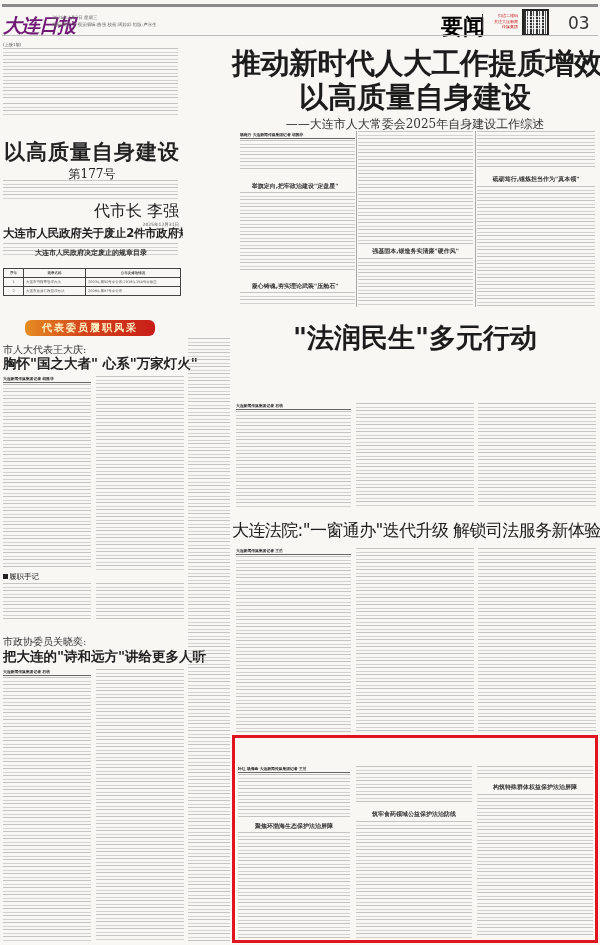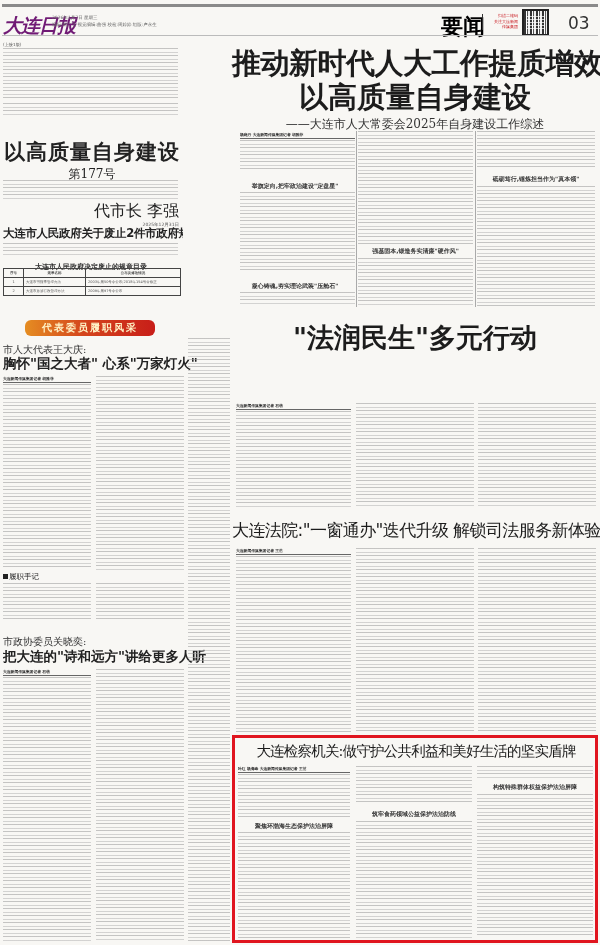--- a/index.html
+++ b/index.html
@@ -78,21 +78,21 @@
     <div class="gov-num">第177号</div>
   </div>
   <div class="block textblock lines" style="left:3px;top:180px;width:175px;height:20px;"></div>
   <div class="block" style="left:3px;top:201px;width:176px;">
     <div class="sig">代市长  李强</div>
     <div class="sig-date">2025年12月31日</div>
   </div>
 
   <div class="block decide-title" style="left:3px;top:226px;width:180px;overflow:hidden;">大连市人民政府关于废止2件市政府规章的决定</div>
   <div class="block textblock lines" style="left:3px;top:243px;width:175px;height:12px;"></div>
-  <div class="block tbl-title" style="left:3px;top:262px;width:176px;">大连市人民政府决定废止的规章目录</div>
+  <div class="block tbl-title" style="left:3px;top:248px;width:176px;">大连市人民政府决定废止的规章目录</div>
   <div class="block" style="left:3px;top:268px;">
     <table class="regs">
       <tbody>
           <tr>
         <td style="width:20px">序号</td>
         <td style="width:62px">规章名称</td>
         <td>公布及修改情况</td>
       </tr>
       <tr>
         <td style="text-align:center">1</td>
@@ -154,21 +154,20 @@
   <div class="block textblock lines" style="left:356px;top:403px;width:118px;height:104px;"></div>
   <div class="block textblock lines" style="left:478px;top:403px;width:118px;height:104px;"></div>
 
   <div class="block main-title" style="left:232px;top:519px;width:366px;font-size:17px;letter-spacing:-.6px;font-weight:normal;color:#1c1c1c;">大连法院:"一窗通办"迭代升级 解锁司法服务新体验</div>
   <div class="block byline" style="left:236px;top:548px;width:115px;">大连新闻传媒集团记者 王茁</div>
   <div class="block textblock lines" style="left:236px;top:556px;width:115px;height:176px;"></div>
   <div class="block textblock lines" style="left:356px;top:548px;width:118px;height:184px;"></div>
   <div class="block textblock lines" style="left:478px;top:548px;width:118px;height:184px;"></div>
 
   <div class="highlight-box"></div>
-  <div class="block main-title" style="left:236px;top:742px;width:360px;font-size:14.5px;letter-spacing:-.8px;font-weight:normal;color:#1c1c1c;">大连检察机关:做守护公共利益和美好生活的坚实盾牌</div>
   <div class="block byline" style="left:238px;top:766px;width:112px;">叶红  杨海峰  大连新闻传媒集团记者 王茁</div>
   <div class="block textblock lines" style="left:238px;top:774px;width:112px;height:44px;"></div>
   <div class="block subhead" style="left:236px;top:822px;width:116px;">聚焦环渤海生态保护法治屏障</div>
   <div class="block textblock lines" style="left:238px;top:832px;width:112px;height:106px;"></div>
   <div class="block textblock lines" style="left:356px;top:766px;width:116px;height:38px;"></div>
   <div class="block subhead" style="left:356px;top:810px;width:116px;">筑牢食药领域公益保护法治防线</div>
   <div class="block textblock lines" style="left:356px;top:821px;width:116px;height:117px;"></div>
   <div class="block textblock lines" style="left:477px;top:766px;width:116px;height:12px;"></div>
   <div class="block subhead" style="left:477px;top:783px;width:116px;">构筑特殊群体权益保护法治屏障</div>
   <div class="block textblock lines" style="left:477px;top:794px;width:116px;height:144px;"></div>

